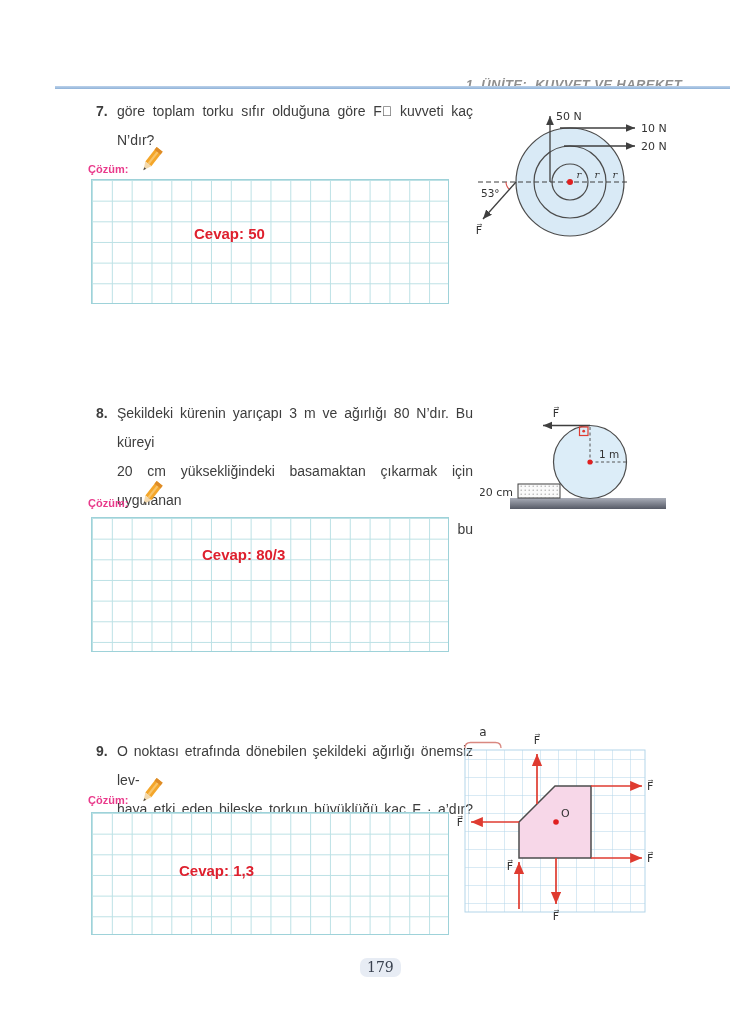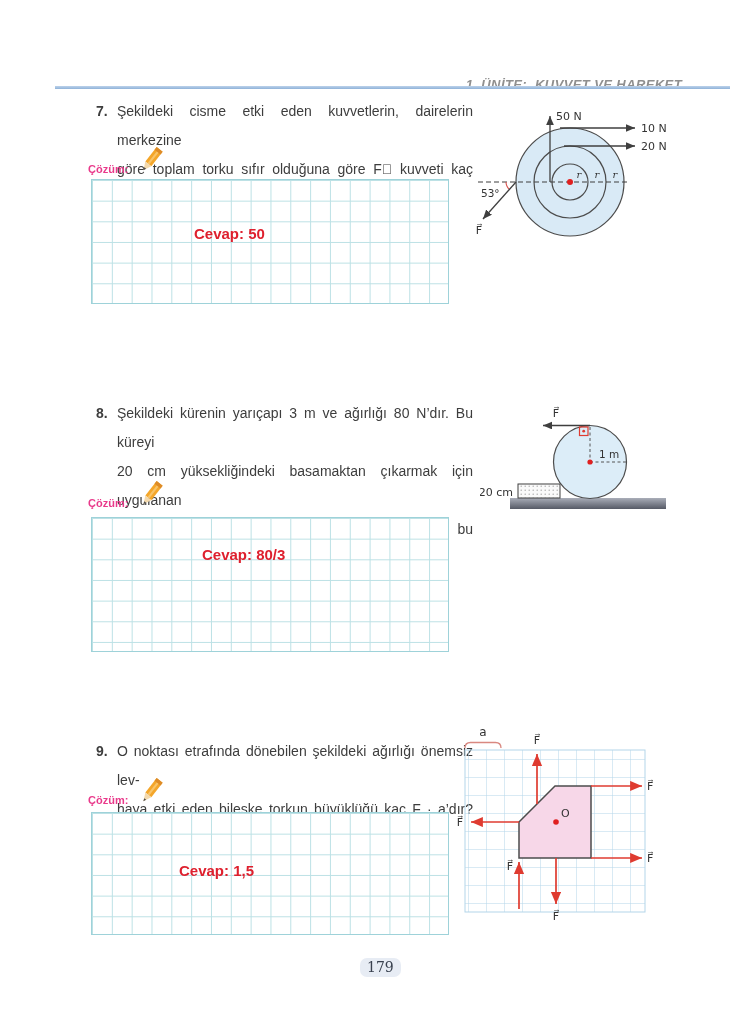--- a/index.html
+++ b/index.html
@@ -41,21 +41,20 @@
 <body>
 
 <div class="page">
 
   <div class="abs header-title">1. ÜNİTE:  KUVVET VE HAREKET</div>
   <div class="abs header-rule"></div>
 
   <div class="abs problem" style="left:96px;top:97px;">
     <span class="pnum">7.</span>
     <div class="plines">
-      <div class="pline jl">Şekildeki cisme etki eden kuvvetlerin, dairelerin merkezine</div>
       <div class="pline jl">göre toplam torku sıfır olduğuna göre F⃗ kuvveti kaç N’dır?</div>
     </div>
   </div>
 
   <div class="abs solution-label" style="left:88px;top:163px;">Çözüm:</div>
   <svg class="abs" style="left:138px;top:145px;" width="26" height="31" viewBox="0 0 24 28">
     <g transform="rotate(38 12 14)">
       <rect x="8.5" y="1" width="7" height="17" fill="#f4a62a"></rect>
       <rect x="8.5" y="1" width="7" height="3.2" fill="#dd8b28"></rect>
       <rect x="11" y="4.2" width="2" height="13.8" fill="#f8c46a"></rect>
@@ -160,21 +159,21 @@
     <g transform="rotate(38 12 14)">
       <rect x="8.5" y="1" width="7" height="17" fill="#f4a62a"></rect>
       <rect x="8.5" y="1" width="7" height="3.2" fill="#dd8b28"></rect>
       <rect x="11" y="4.2" width="2" height="13.8" fill="#f8c46a"></rect>
       <polygon points="8.5,18 15.5,18 12,25.5" fill="#f3d9ad"></polygon>
       <polygon points="10.9,22.7 13.1,22.7 12,25.5" fill="#4a4a4a"></polygon>
     </g>
   </svg>
 
   <div class="abs solution-grid" style="left:91px;top:812px;width:356px;height:121px;">
-    <div class="answer" style="left:87px;top:49px;">Cevap: 1,5</div>
+    <div class="answer" style="left:87px;top:49px;">Cevap: 1,3</div>
   </div>
 
   <svg class="abs" style="left:450px;top:723px;" width="230" height="215" viewBox="0 0 230 215">
     <defs>
       <marker id="ah9" markerWidth="9" markerHeight="8" refX="7" refY="3" orient="auto">
         <path d="M0,0 L7,3 L0,6 Z" fill="#df3b30"></path>
       </marker>
       <pattern id="grid9" width="18" height="18" patternUnits="userSpaceOnUse">
         <path d="M 18 0 H 0 V 18" fill="none" stroke="#b3d5e9" stroke-width="1"></path>
       </pattern>

